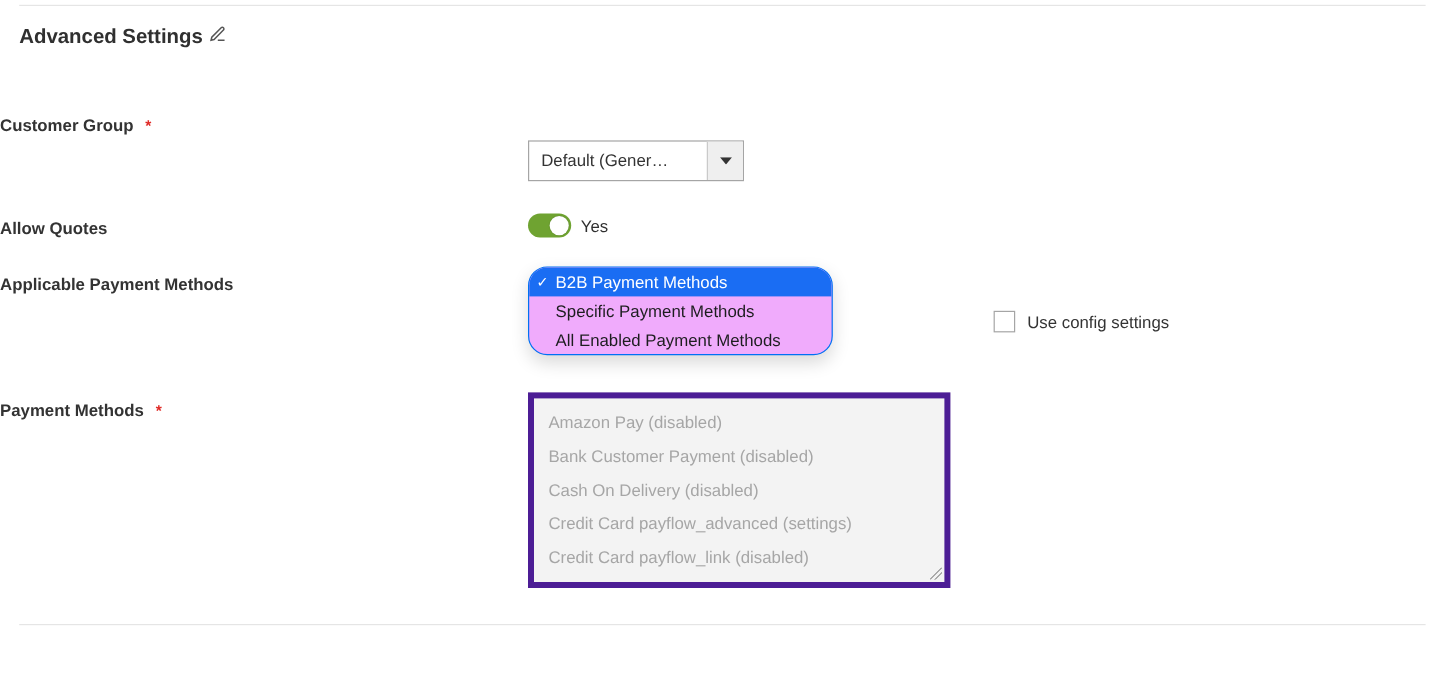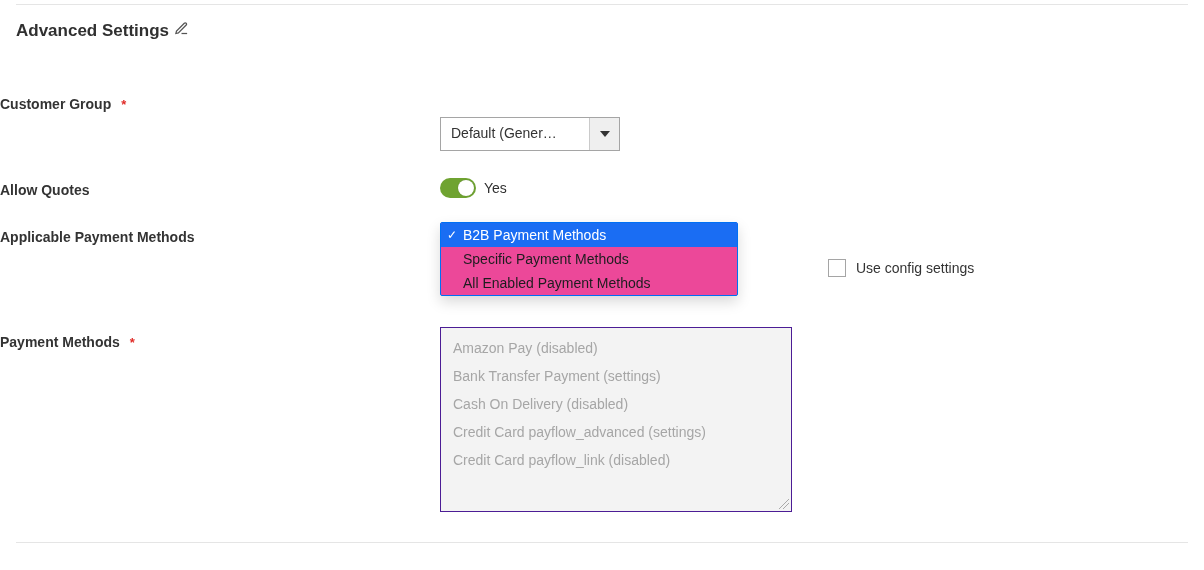--- a/index.html
+++ b/index.html
@@ -103,25 +103,25 @@
     background: #fff;
     box-shadow: 0 0 1px rgba(0,0,0,.3);
   }
   .toggle-label { font-size: 14px; color: #303030; }
 
   
   .dropdown-panel {
     position: absolute;
     left: 0;
     top: 0;
-    width: 298px;
+    width: 254px;
     border: 1px solid #0070f4;
-    border-radius: 2px;
+    border-radius: 16px;
     overflow: hidden;
-    background: #ec4899;
+    background: #f0abfc;
     box-shadow: 0 6px 14px rgba(0,0,0,0.15);
     z-index: 10;
   }
   .dropdown-item {
     display: flex; align-items: center;
     gap: 6px;
     padding: 4px 10px 4px 22px;
     font-size: 14px;
     color: #1d1d1f;
     position: relative;
@@ -139,24 +139,24 @@
   .checkbox {
     width: 18px; height: 18px;
     border: 1px solid #a5a5a5;
     background: #fff;
   }
   .aux-label { color: #333; font-size: 14px; }
 
   
   .multiselect {
     width: 352px;
-    border: 1px solid #4c1d95;
+    border: 5px solid #4c1d95;
     background: #f3f3f3;
     padding: 6px 8px;
-    height: 185px;
+    height: 163px;
     overflow: hidden;
     position: relative;
   }
   .multiselect::after {
     
     content: "";
     position: absolute;
     right: 2px; bottom: 2px;
     width: 10px; height: 10px;
     background:
@@ -242,21 +242,21 @@
 </div>
 
 <div class="form-row row-tight" style="margin-top:50px;">
   <div class="label-col">
     <span>Payment Methods</span>
     <span class="required">*</span>
   </div>
   <div class="control-col">
     <div class="multiselect">
       <div class="opt">Amazon Pay (disabled)</div>
-      <div class="opt">Bank Transfer Payment (settings)</div>
+      <div class="opt">Bank Customer Payment (disabled)</div>
       <div class="opt">Cash On Delivery (disabled)</div>
       <div class="opt">Credit Card payflow_advanced (settings)</div>
       <div class="opt">Credit Card payflow_link (disabled)</div>
     </div>
   </div>
 </div>
 
 <div class="rule bottom"></div>
 
 </body></html>

